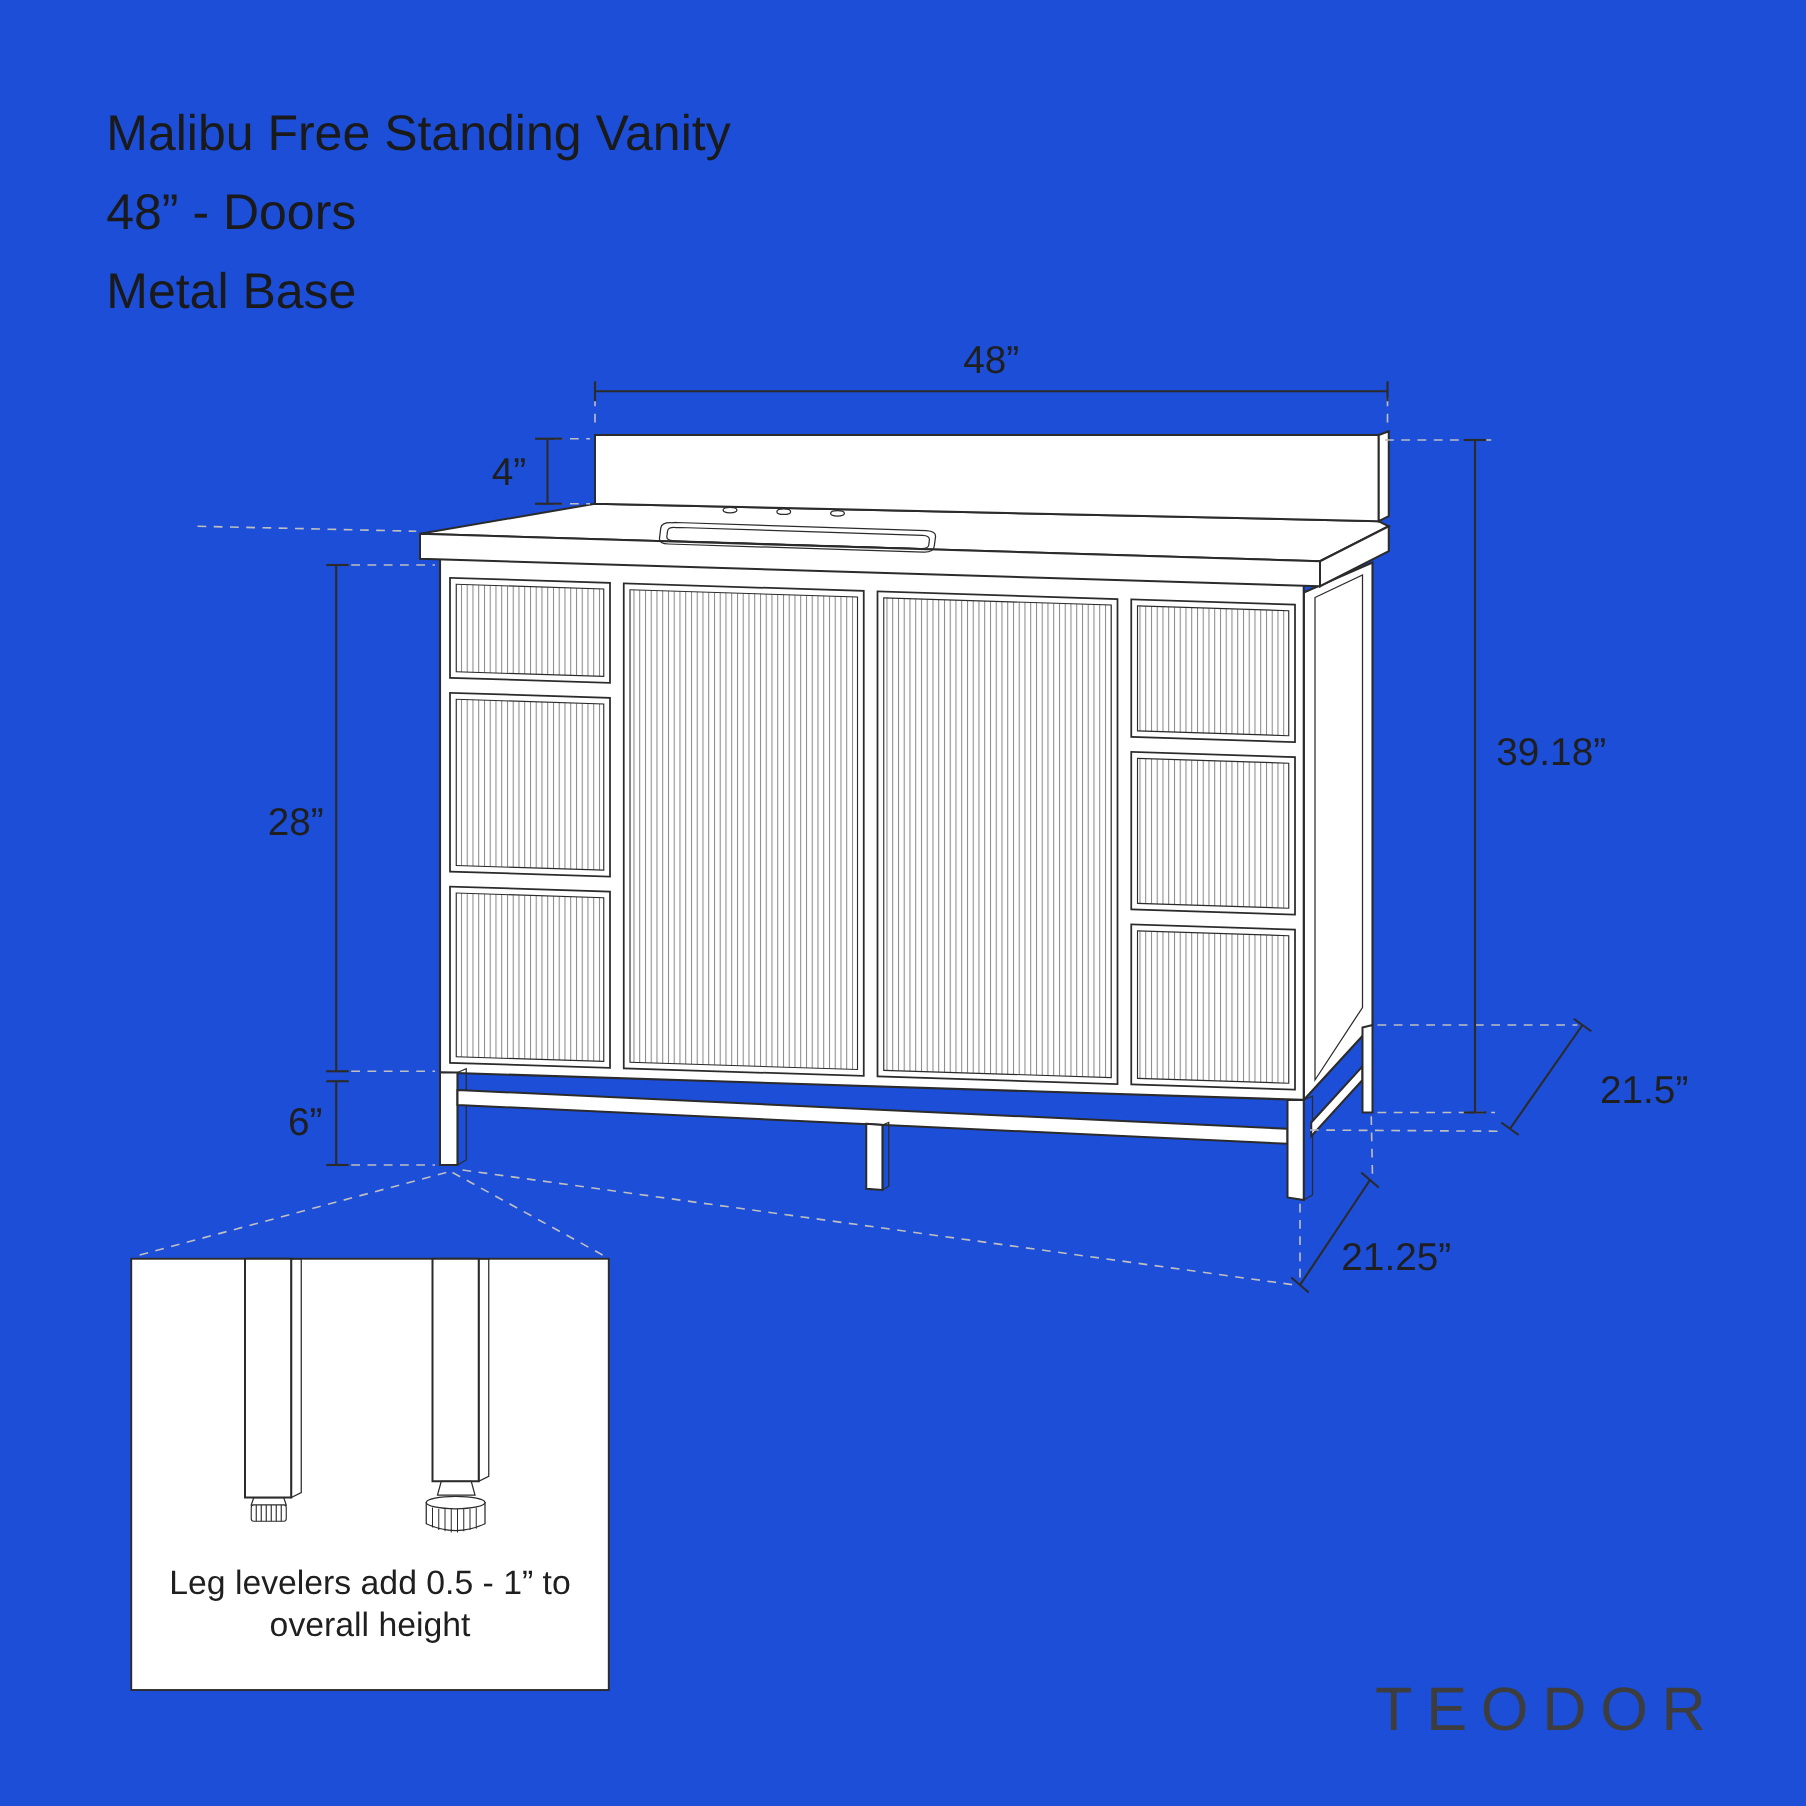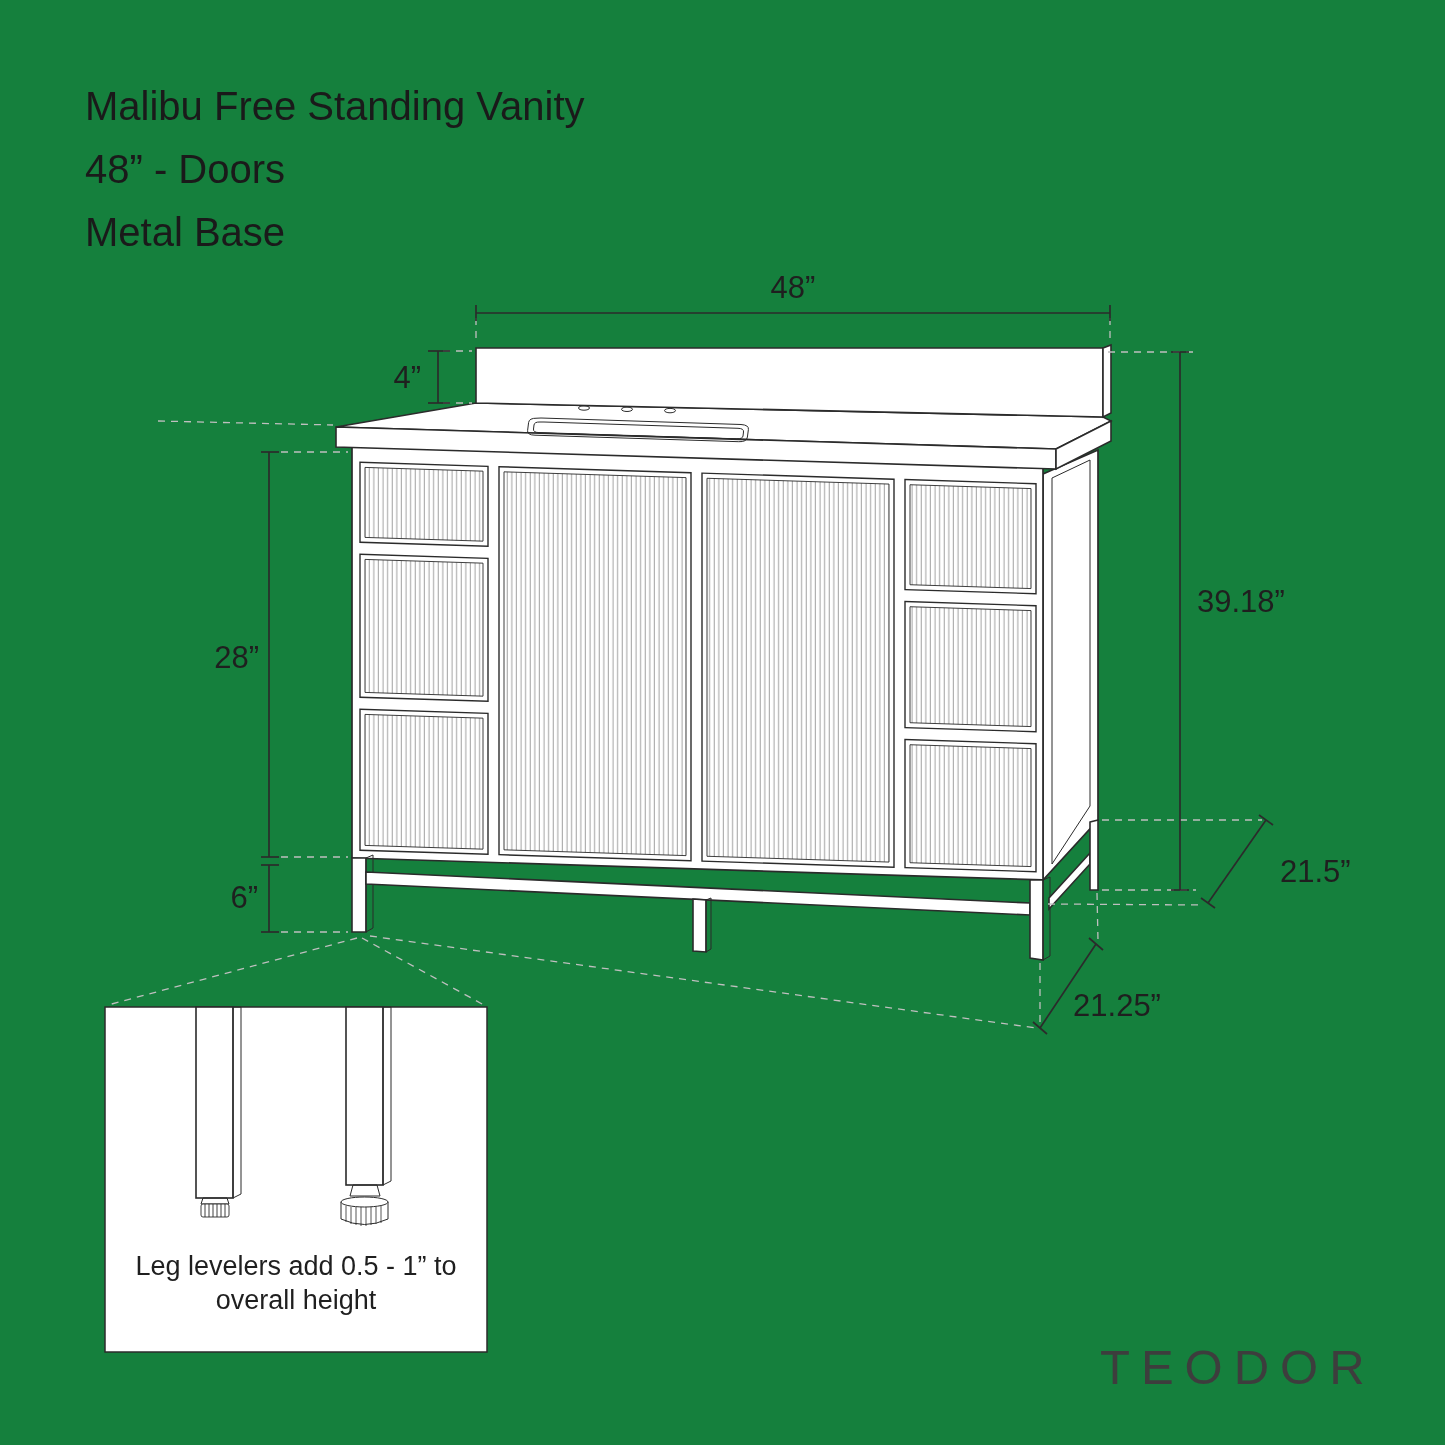--- a/index.html
+++ b/index.html
@@ -1,16 +1,16 @@
 <!DOCTYPE html>
 <html><head>
 <meta charset="utf-8">
 <style>
   html,body{margin:0;padding:0;background:#ffffff;}
-  .page{position:relative;width:1445px;height:1445px;background:#15803d;overflow:hidden;}
+  .page{position:relative;width:1445px;height:1445px;background:#1d4ed8;overflow:hidden;}
   svg{display:block;}
   .t-title{font:400 40px "Liberation Sans",sans-serif;fill:#1a1a1a;}
   .t-dim{font:400 31px "Liberation Sans",sans-serif;fill:#1f1f1f;}
   .t-note{font:400 27px "Liberation Sans",sans-serif;fill:#1f1f1f;}
   .t-brand{font:200 49px "Liberation Sans",sans-serif;fill:#3d3d3d;letter-spacing:11px;}
   .ln-thin{stroke:#2b2b2b;stroke-width:1;fill:none;}
   .dash{stroke:#bfbfbf;stroke-width:1.3;fill:none;stroke-dasharray:7 6;}
   .dim{stroke:#2b2b2b;stroke-width:1.7;fill:none;}
   .panel-o{fill:#ffffff;stroke:#2b2b2b;stroke-width:1.4;}
   .panel-i{fill:url(#flute);stroke:#2b2b2b;stroke-width:0.9;}

